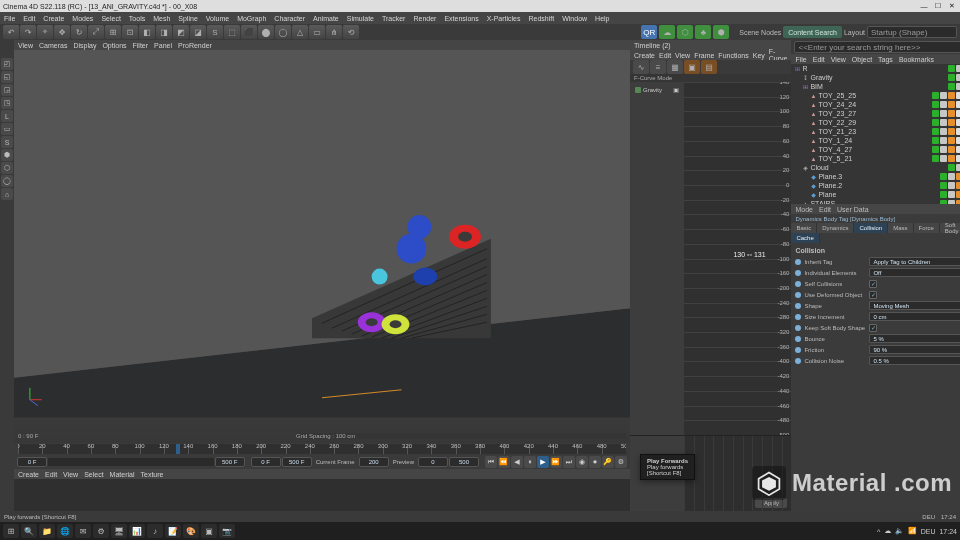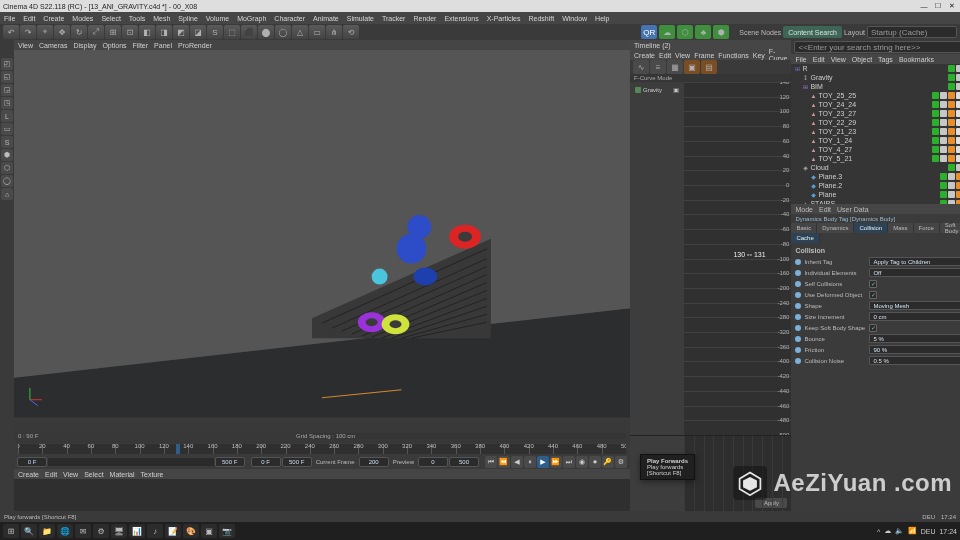--- a/index.html
+++ b/index.html
@@ -175,21 +175,21 @@
     <div class="toolbar-right">
       <div class="tbtn" style="background:#4574b1;color:#fff">QR</div>
       <div class="tbtn" style="background:#3f8f3f">☁</div>
       <div class="tbtn" style="background:#3f8f3f">⬡</div>
       <div class="tbtn" style="background:#3f8f3f">♣</div>
       <div class="tbtn" style="background:#3f8f3f">⬢</div>
       <span style="width:6px"></span>
       <span style="font-size:7px;color:#bbb">Scene Nodes</span>
       <div class="pill">Content Search</div>
       <span style="font-size:7px;color:#bbb">Layout</span>
-      <div class="search-right">Startup (Cache)</div>
+      <div class="search-right">Startup (Shape)</div>
     </div>
   </div>
 
   <div class="body">
 
     <div class="palette" id="palette">
         <div class="pbtn">◰</div>
         <div class="pbtn">◱</div>
         <div class="pbtn">◲</div>
         <div class="pbtn">◳</div>
@@ -748,21 +748,21 @@
       </div>
   </div>
 
   <div class="watermark">
     <div class="logo">
       <svg width="26" height="26" viewBox="0 0 30 30">
           <polygon points="15,3 27,10 27,22 15,29 3,22 3,10" fill="none" stroke="#e6e6e6" stroke-width="2"></polygon>
           <polygon points="15,8 23,12 23,20 15,24 7,20 7,12" fill="#e6e6e6"></polygon>
         </svg>
     </div>
-    <span>AeZiYuan .com</span>
+    <span>Material .com</span>
   </div>
 
   <div class="tooltip" style="left:640px; top:454px;">
     <div style="font-weight:bold">Play Forwards</div>
     <div>Play forwards</div>
     <div>[Shortcut F8]</div>
   </div>
 </div>
 
 </body></html>

